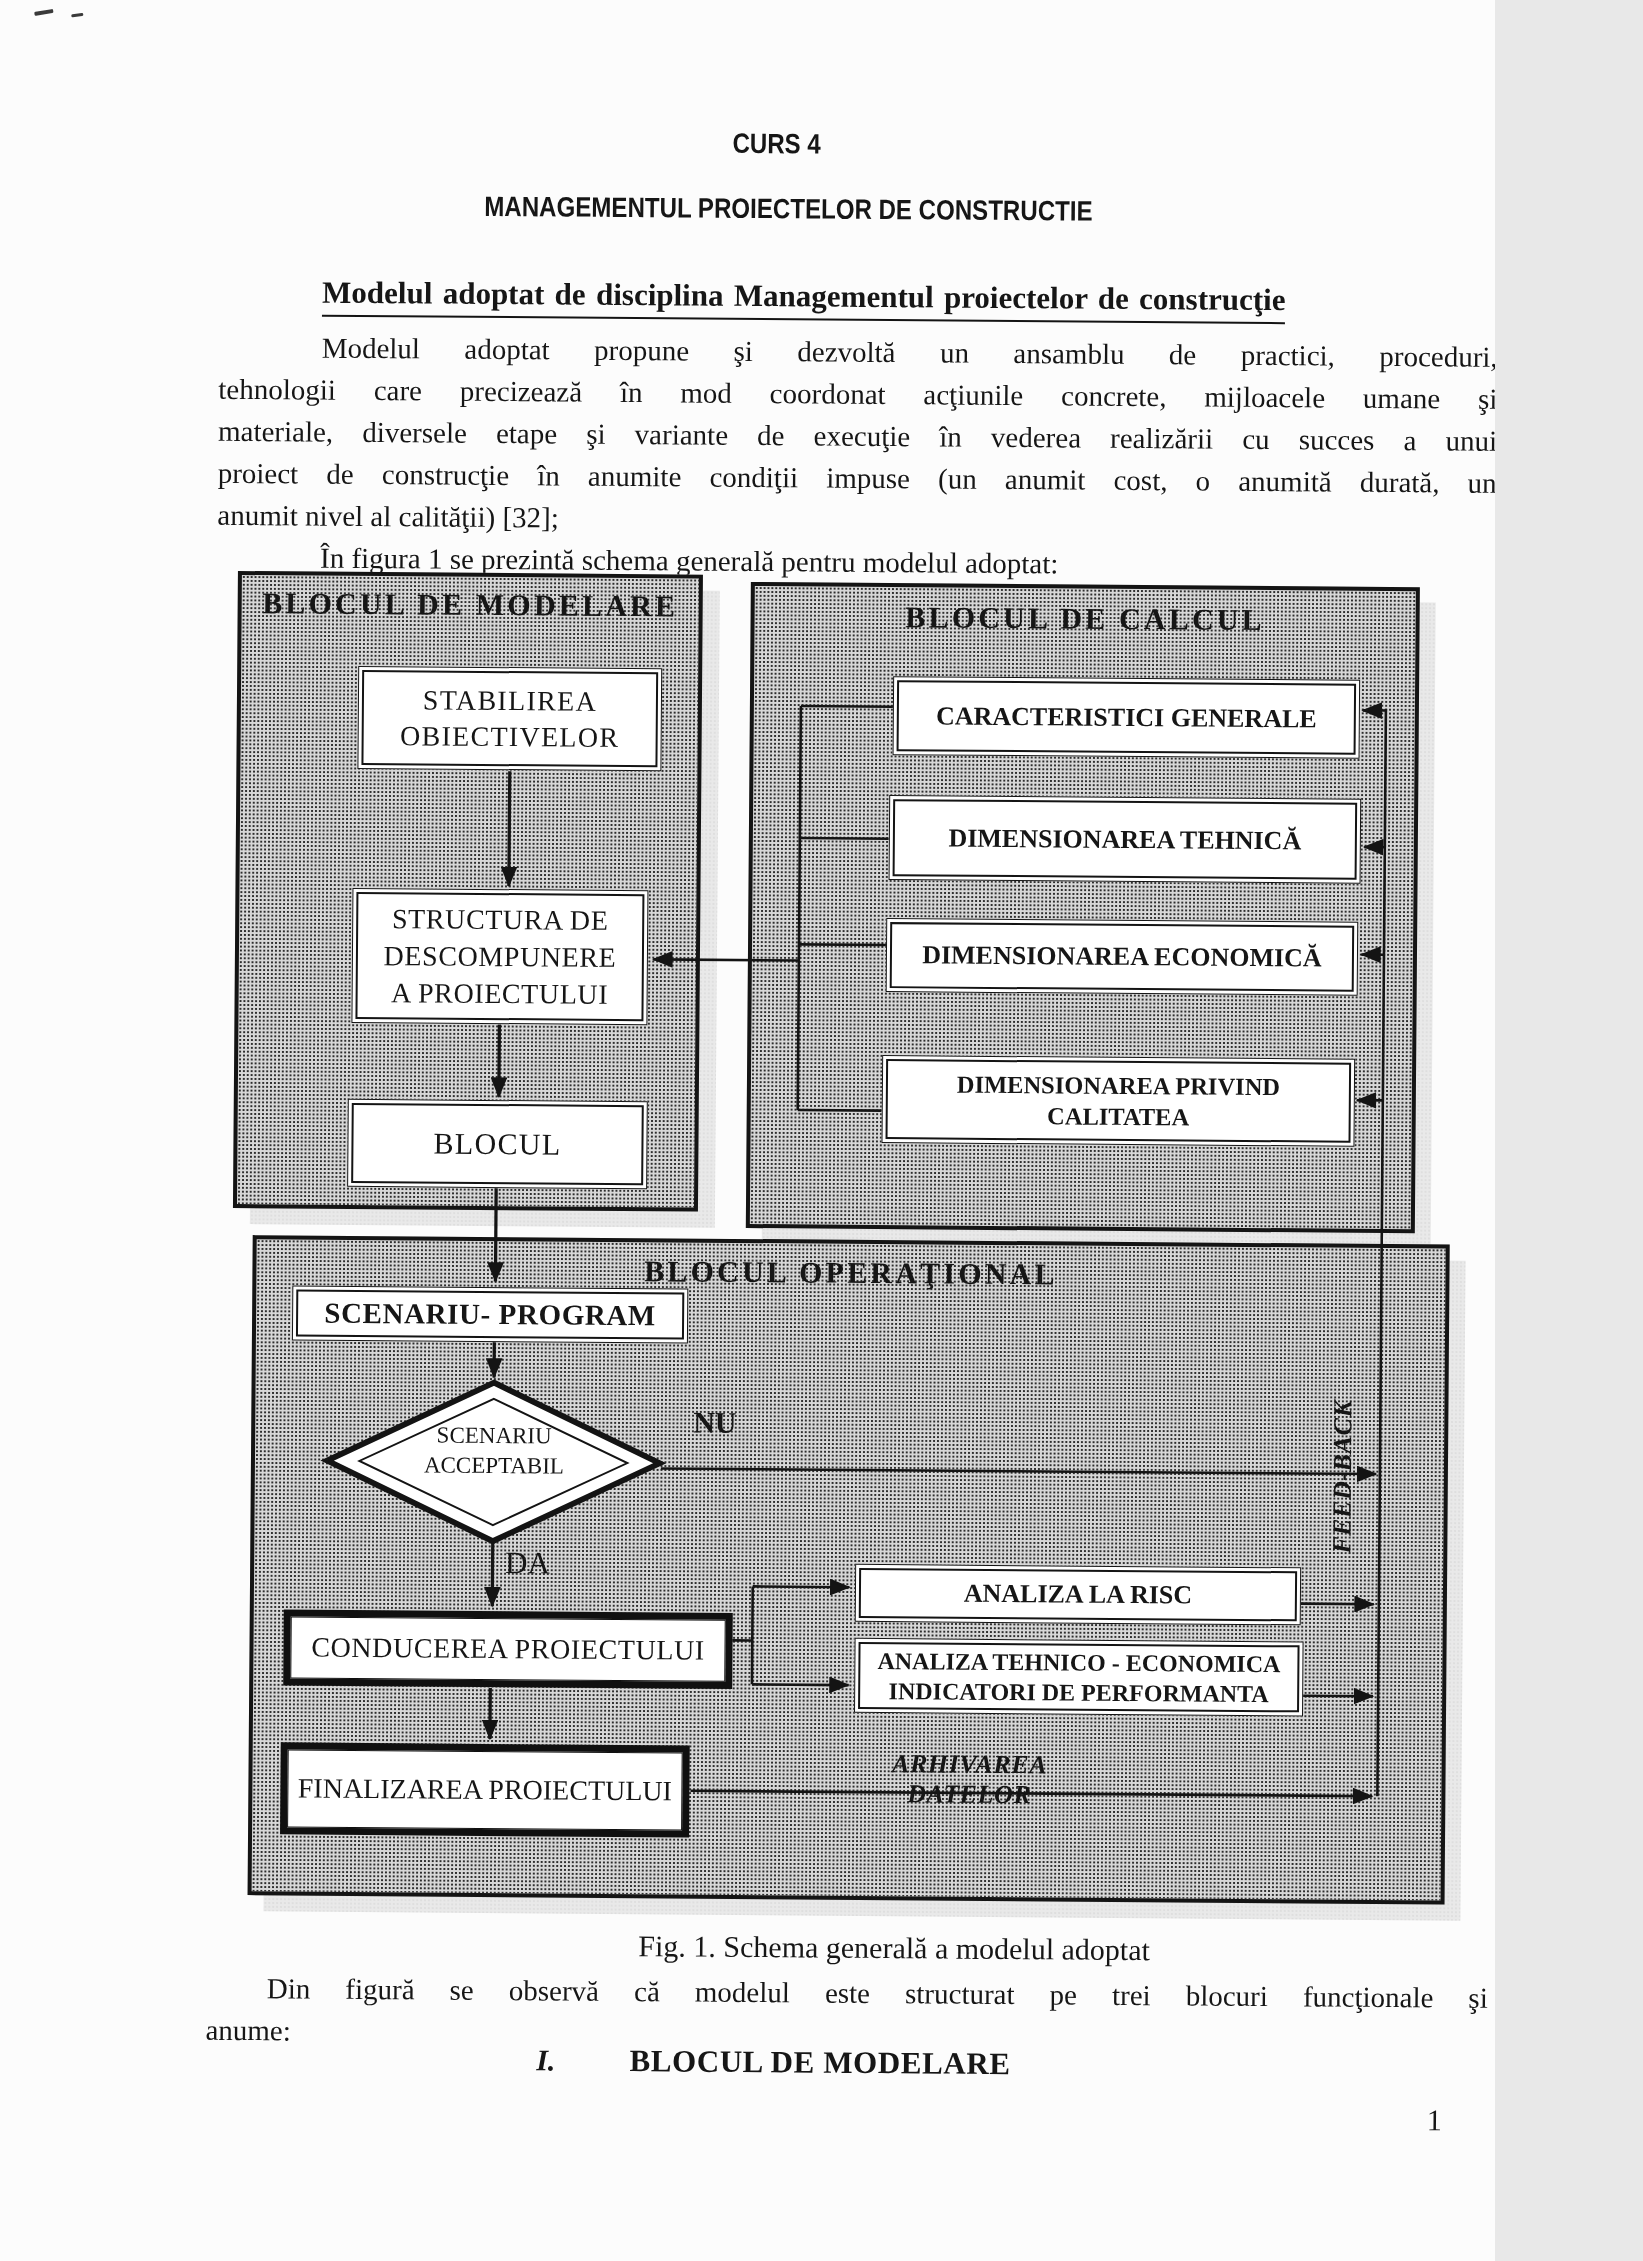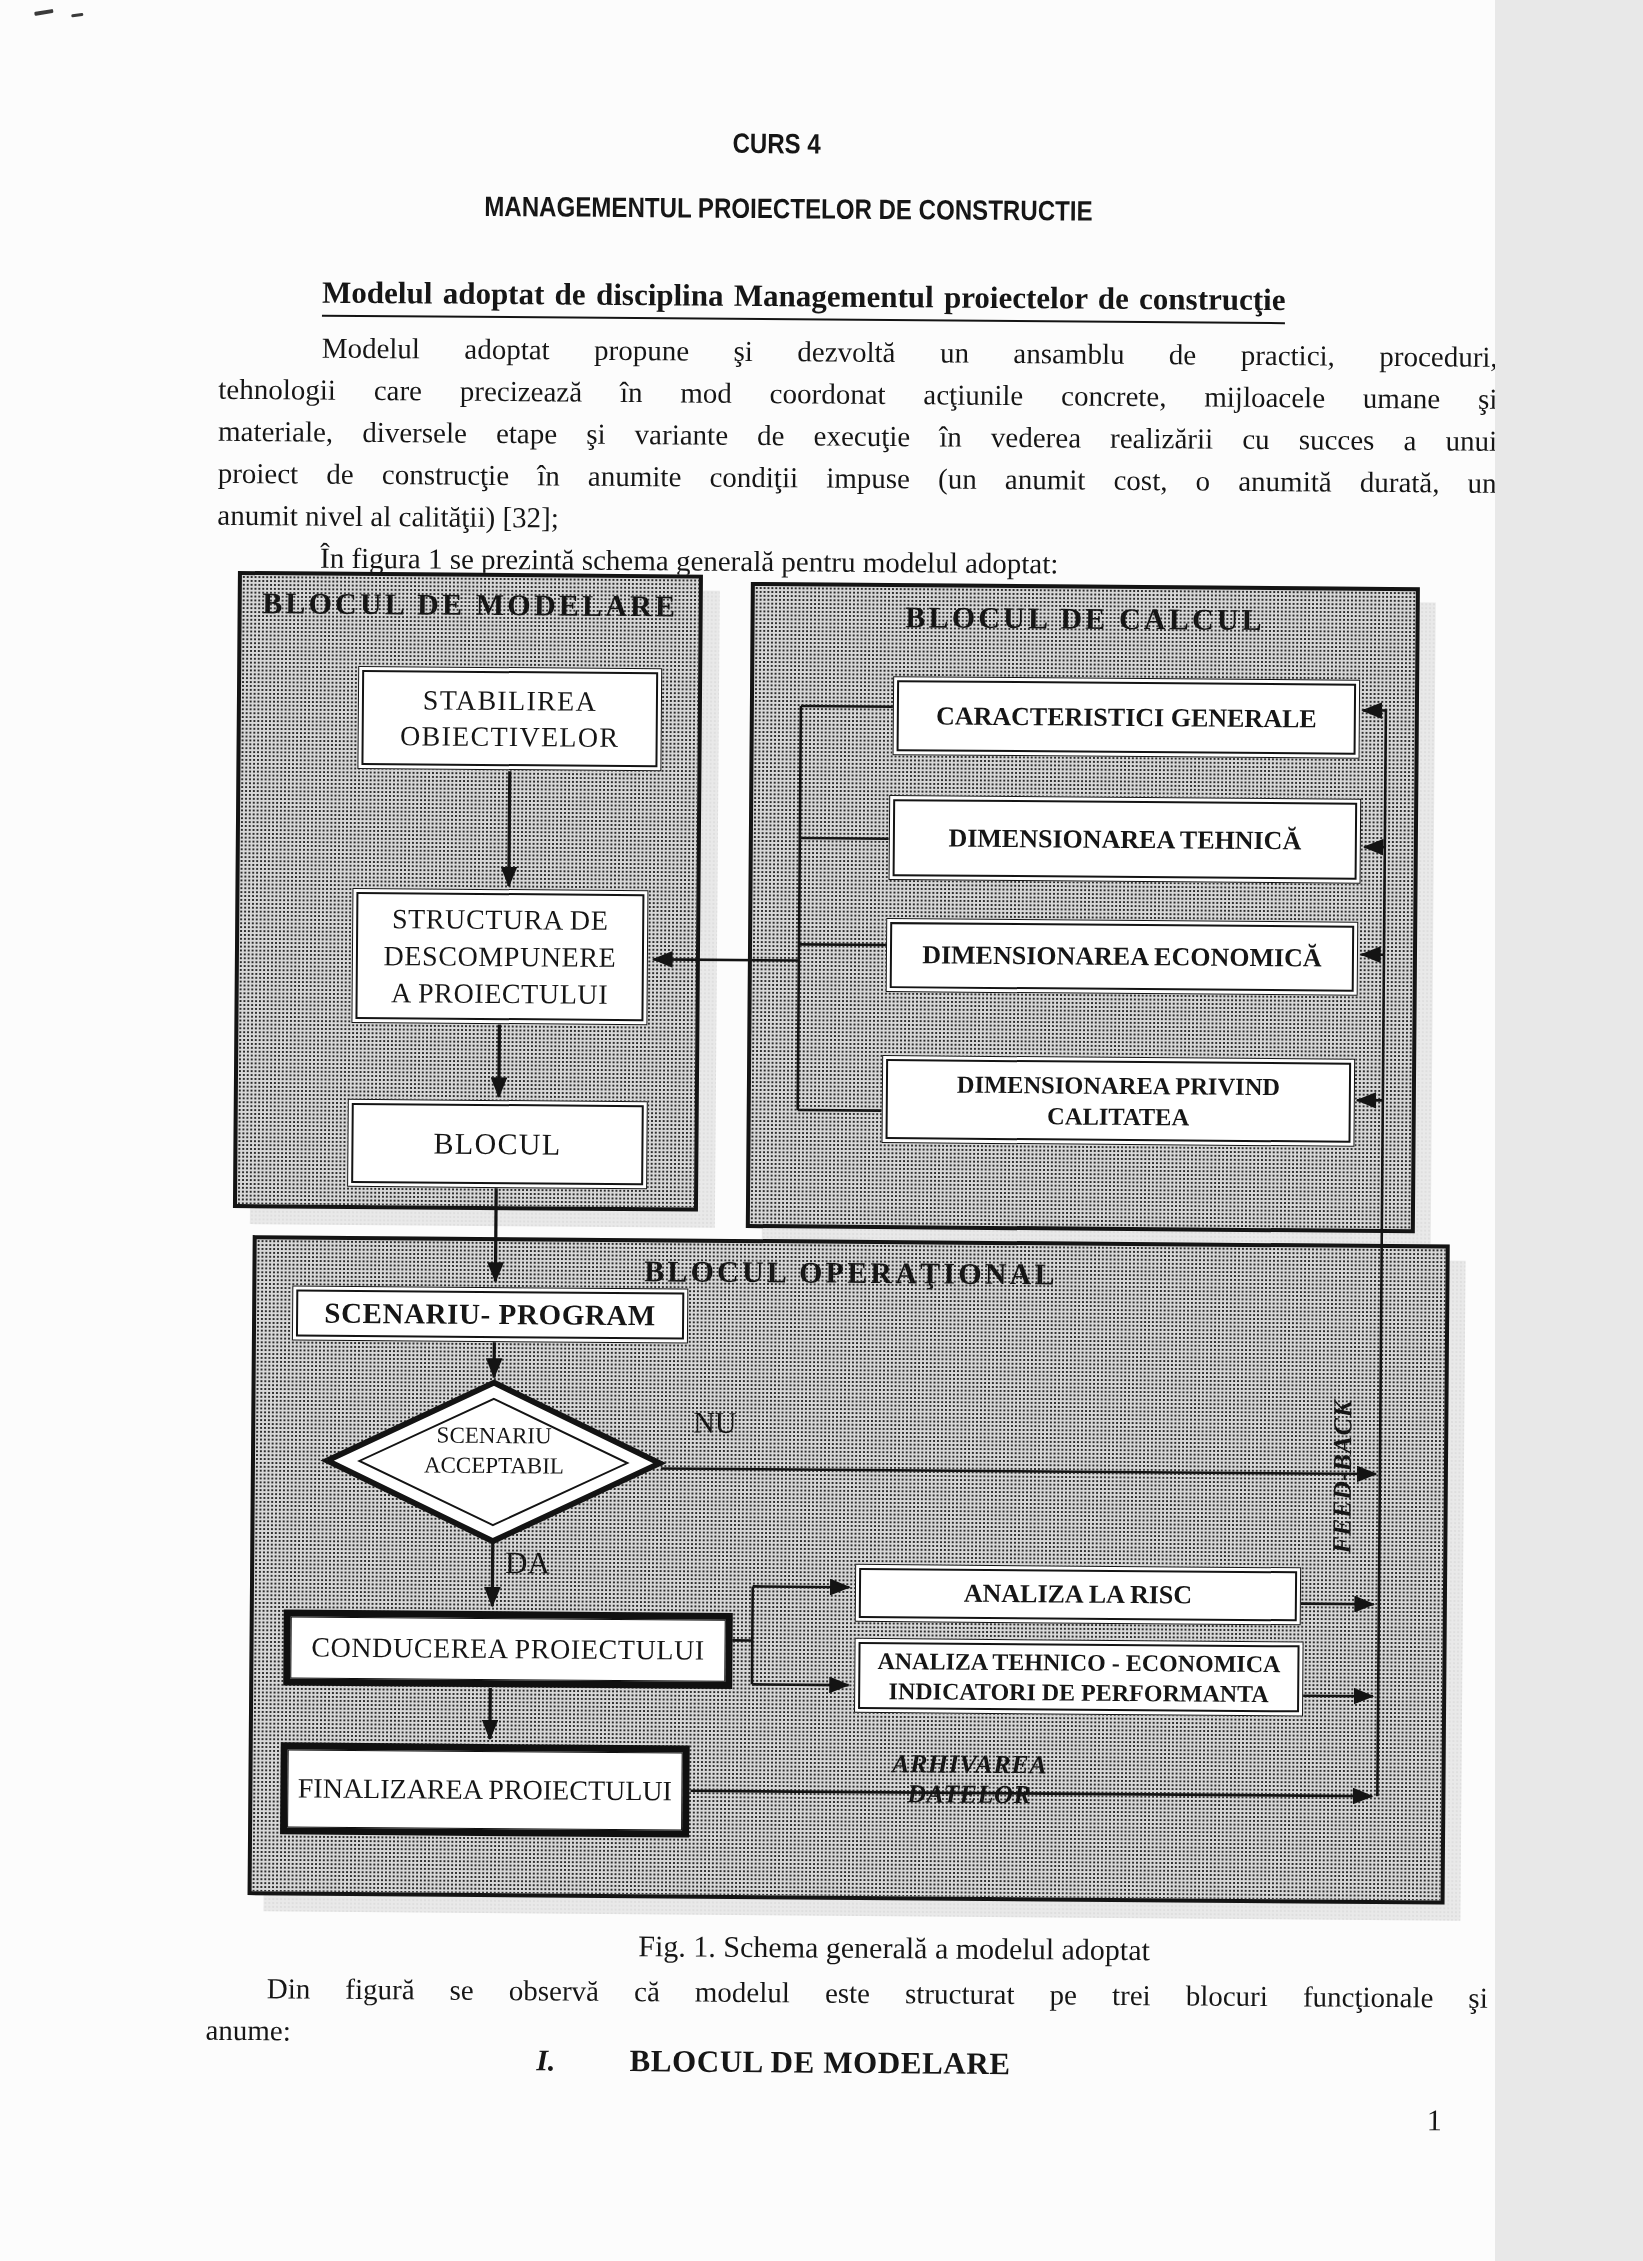--- a/index.html
+++ b/index.html
@@ -148,21 +148,21 @@
   <div class="abs dframe" style="left:295px;top:1289px;width:396px;height:55px;">
     <div class="in" style="font-weight:bold;font-size:29px;letter-spacing:0.6px;">
       <span>SCENARIU- PROGRAM</span>
     </div>
   </div>
 
   <div class="abs lbl ctr" style="left:385px;top:1423px;width:226px;font-size:23px;line-height:30px;">
     <div>SCENARIU</div>
     <div>ACCEPTABIL</div>
   </div>
-  <div class="abs lbl" style="left:697px;top:1406px;font-size:30px;">NU</div>
+  <div class="abs lbl" style="left:697px;top:1406px;font-size:30px;font-weight:bold;">NU</div>
   <div class="abs lbl" style="left:510px;top:1547px;font-size:31px;">DA</div>
 
   <div class="abs tframe" style="left:289px;top:1613px;width:449px;height:76px;">
     <div class="in" style="font-size:28px;letter-spacing:0.6px;">
       <span>CONDUCEREA PROIECTULUI</span>
     </div>
   </div>
 
   <div class="abs dframe" style="left:860px;top:1563px;width:446px;height:58px;">
     <div class="in" style="font-weight:bold;font-size:26px;">

